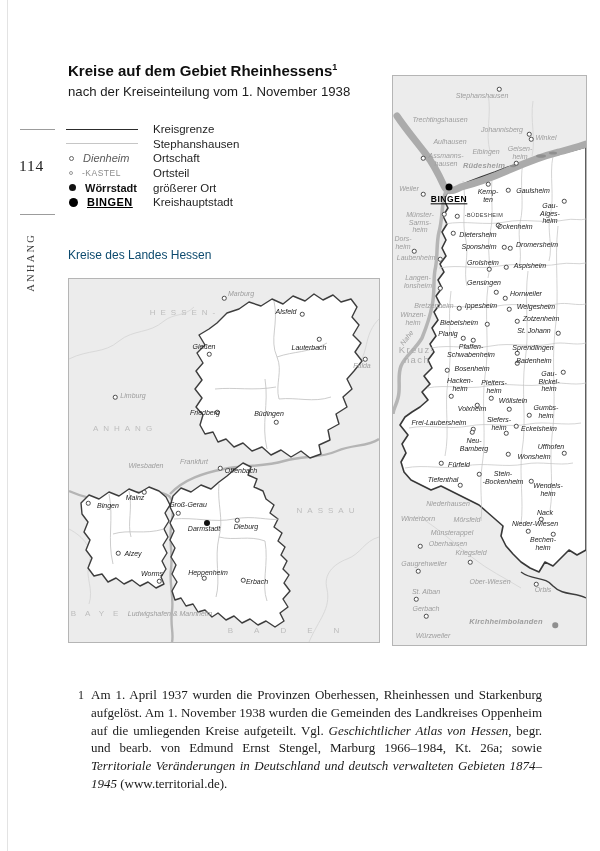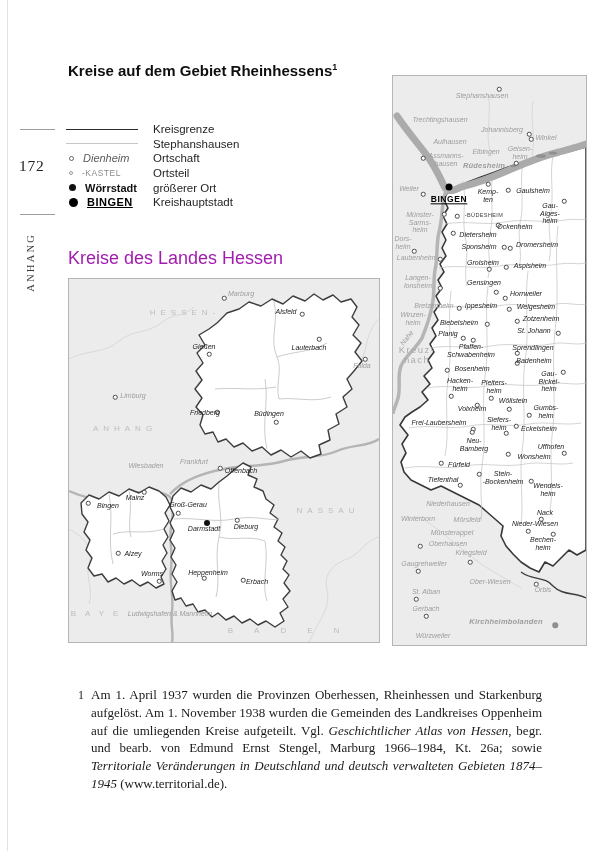--- a/index.html
+++ b/index.html
@@ -25,21 +25,21 @@
   .c-dot{width:7px;height:7px;background:#111;}
   .c-small{width:4px;height:4px;border:1px solid #999;background:#fff;}
   .c-big{width:9px;height:9px;background:#000;}
   .lg-sample{font-size:11px;}
   .s-ital{font-style:italic;color:#5a5a5a;}
   .s-bold{font-weight:700;color:#111;}
   .s-caps{font-size:8.5px;color:#8a8a8a;letter-spacing:.5px;}
   .s-capital{font-weight:700;color:#000;text-decoration:underline;letter-spacing:.5px;}
   .lg-label{font-size:11.5px;color:#1f1f1f;}
 
-  .map1-title{position:absolute;left:68px;top:248px;font-size:18px;color:#a21caf;}
+  .map1-title{position:absolute;left:68px;top:248px;font-size:12px;color:#0c4a6e;}
   .map-frame{position:absolute;background:#ececec;border:1px solid #b5b5b5;overflow:hidden;}
   #map1{left:68px;top:278px;width:310px;height:363px;}
   #map2{left:392px;top:75px;width:193px;height:569px;}
   .map-frame svg{position:absolute;left:0;top:0;}
   .labels{position:absolute;left:0;top:0;width:100%;height:100%;}
 
   .map-label{position:absolute;transform:translate(-50%,-50%);font-style:italic;font-size:7px;
         line-height:1.1;color:#1b1b1b;white-space:pre-line;text-align:center;pointer-events:none;}
   .map-label.g{color:#9d9d9d;}
   .map-label.b{font-weight:700;font-size:7.5px;letter-spacing:.2px;}
@@ -63,25 +63,26 @@
   .fn-num{font-size:12px;padding-top:1px;}
   .fn-text{margin:0;text-align:justify;}
   .it{font-style:italic;}
 </style>
 </head>
 <body>
 
 <div class="page">
   <div class="page-edge"></div>
   <div class="margin-rule" style="top:129px;"></div>
-  <div class="page-number">172</div>
+  <div class="page-number">114</div>
   <div class="margin-rule" style="top:214px;"></div>
   <div class="anhang">ANHANG</div>
 
   <div class="title"><span>Kreise auf dem Gebiet Rheinhessens</span><sup>1</sup></div>
+  <div class="subtitle">nach der Kreiseinteilung vom 1. November 1938</div>
 
   <div class="legend">
     <div class="lg-row">
       <span class="lg-sym">
           <span class="line-thick"></span>
         </span>
       <span class="lg-label">Kreisgrenze</span>
     </div>
     <div class="lg-row">
       <span class="lg-sym">

